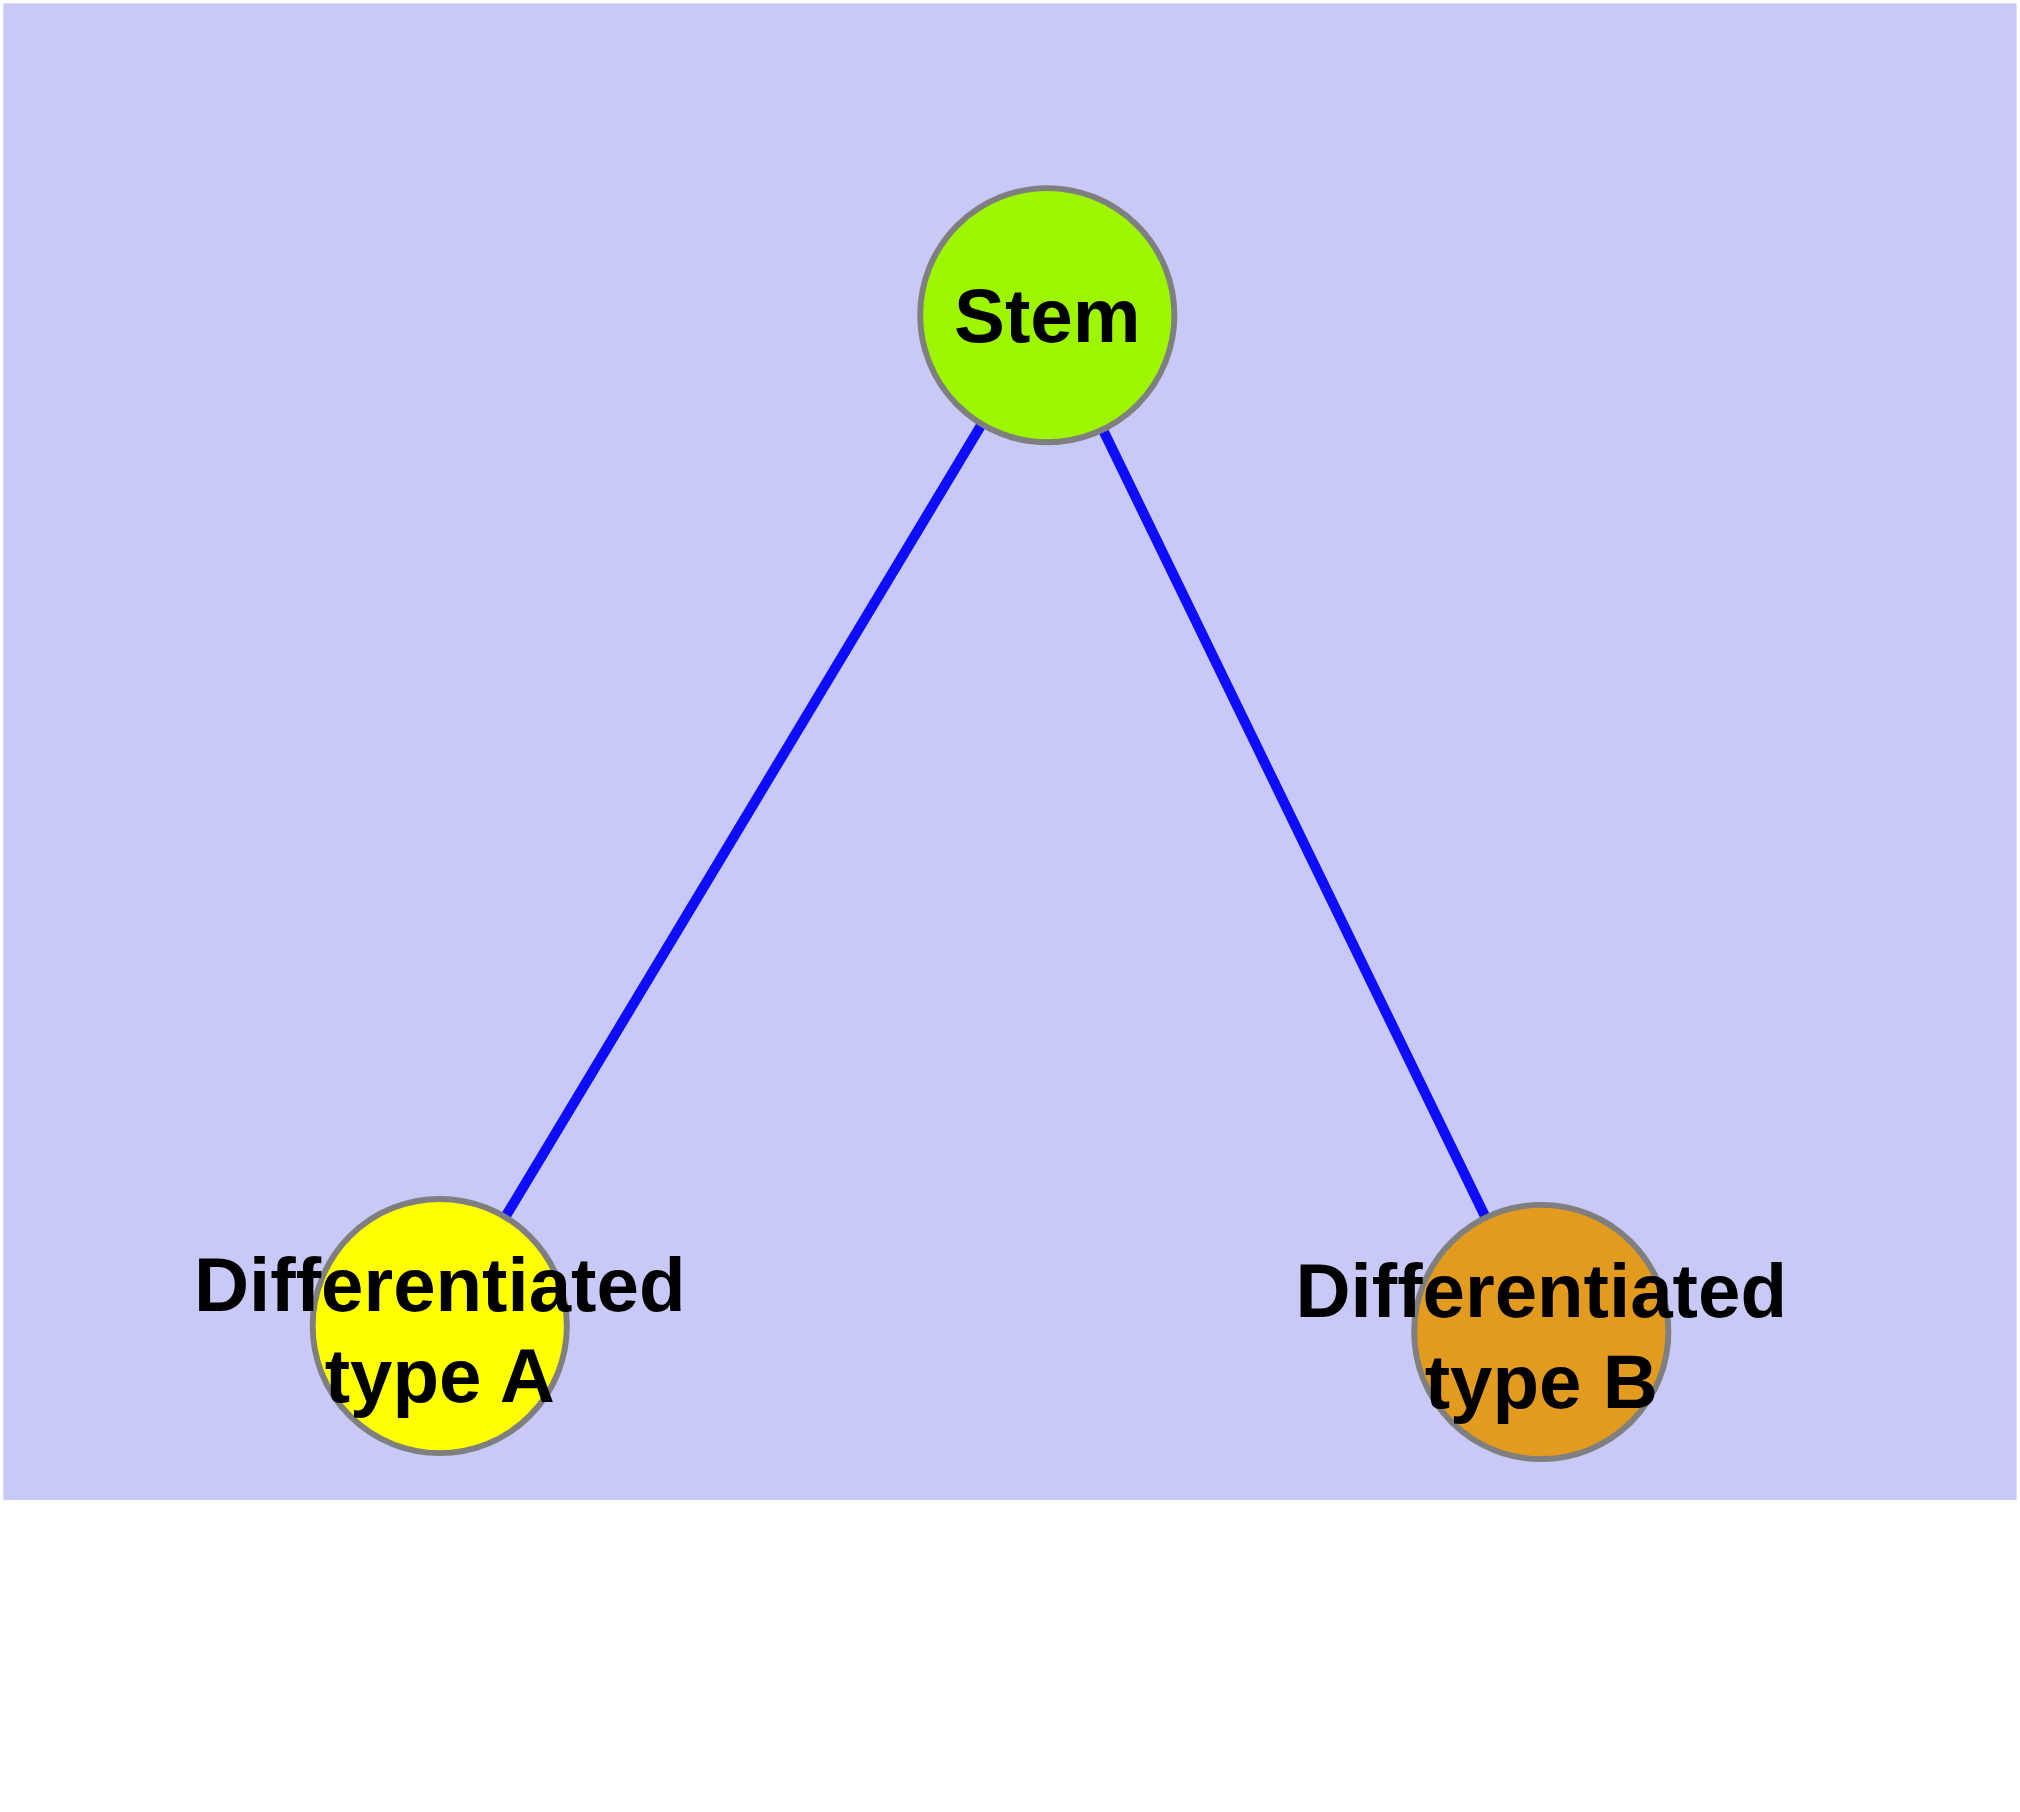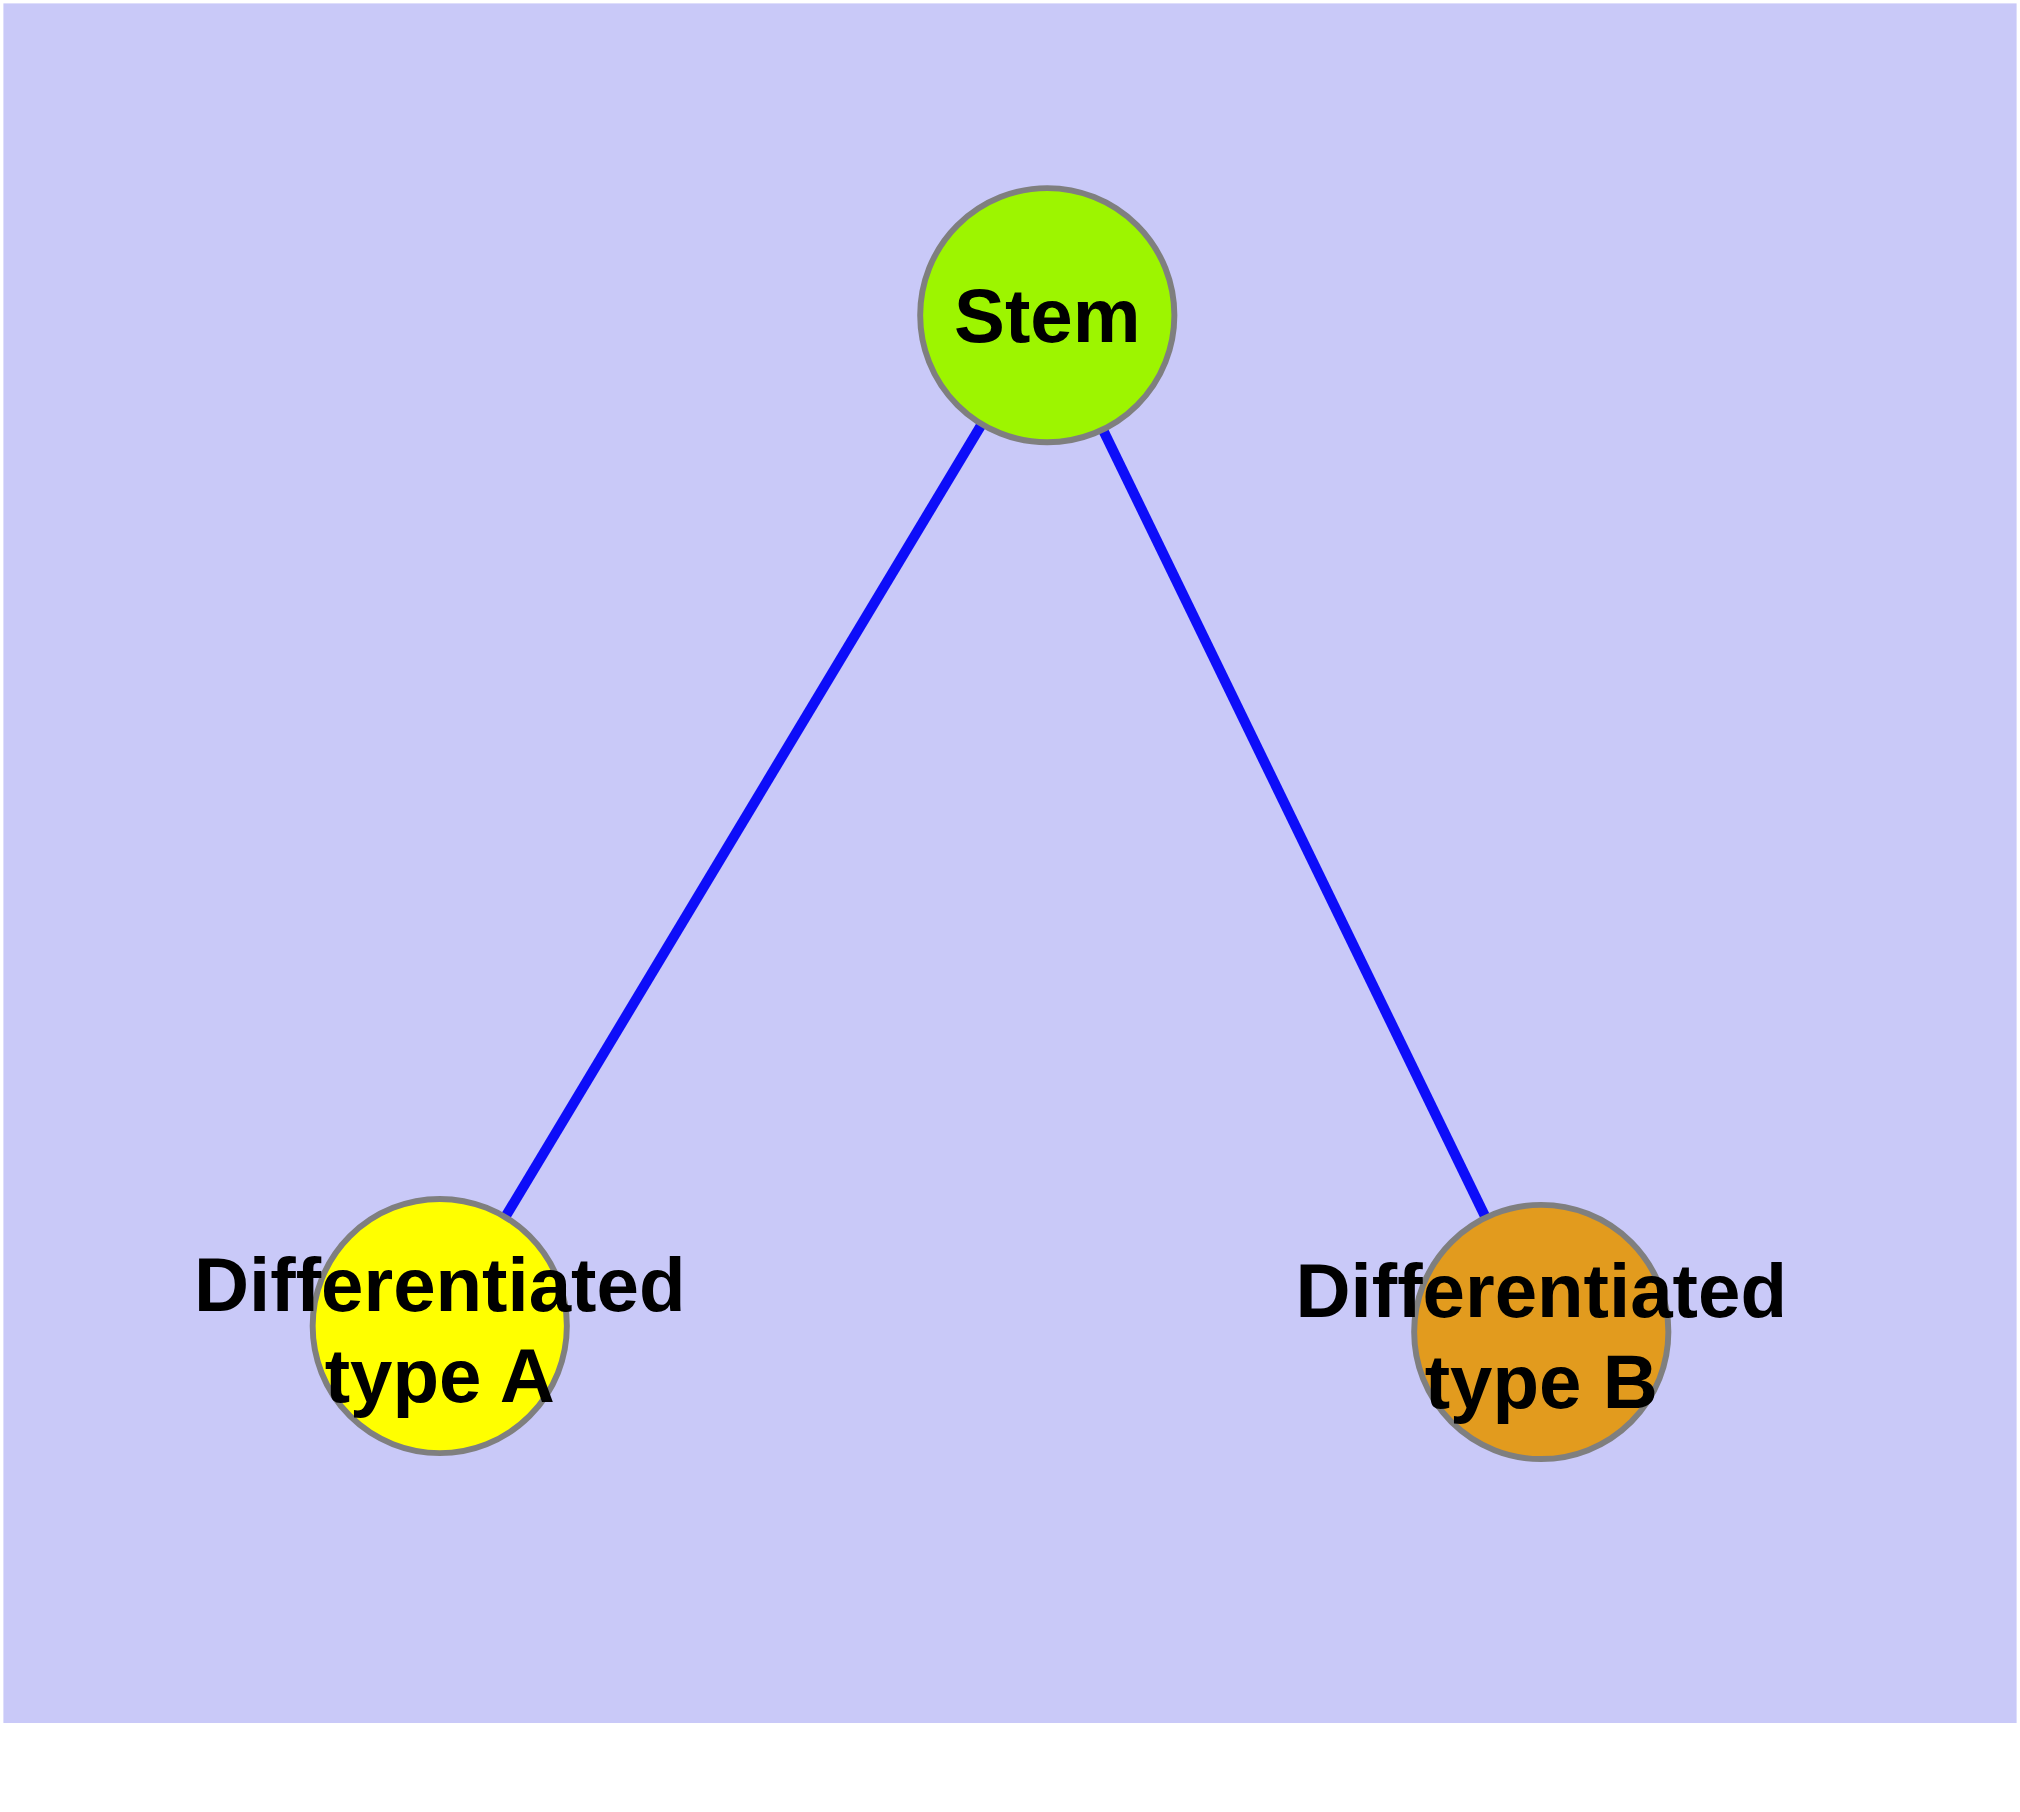--- a/index.html
+++ b/index.html
@@ -2,21 +2,21 @@
 <html style="font-size:13.6px"><head>
 <meta charset="utf-8">
 <style>
   html, body {
     margin: 0;
     padding: 0;
     background: #ffffff;
   }
   .stage {
     width: 2021px;
-    height: 1723px;
+    height: 1500px;
     max-width: 100%;
     position: relative;
   }
   svg {
     display: block;
     width: 100%;
     height: auto;
   }
   .node-label {
     font-family: "Liberation Sans", sans-serif;

